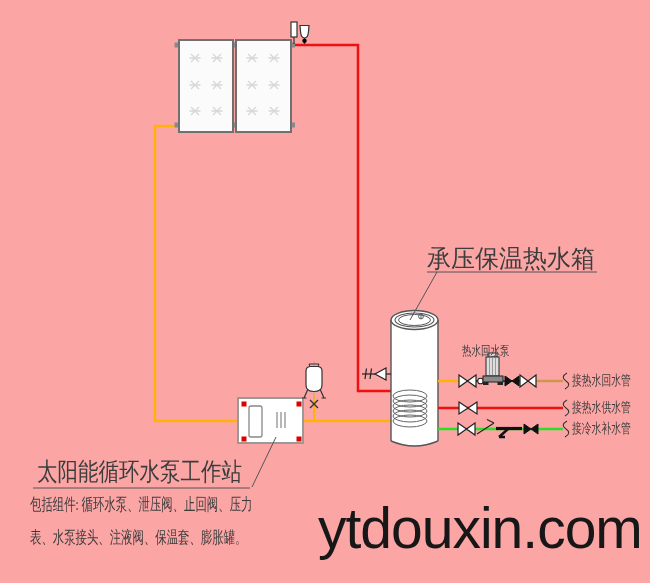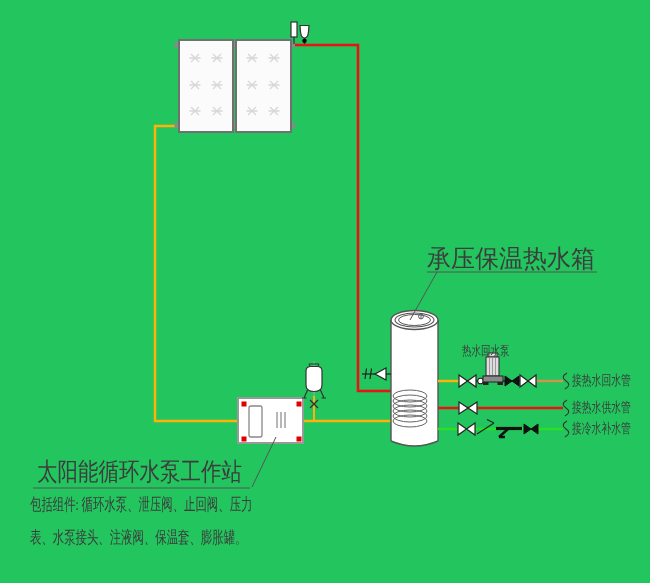--- a/index.html
+++ b/index.html
@@ -1,17 +1,17 @@
 <!DOCTYPE html>
 <html><head>
 <meta charset="utf-8">
 <style>
   html,body{margin:0;padding:0;background:#fff;}
   #canvas{
-    position:relative;width:650px;height:583px;background:#22c55e;overflow:hidden;
+    position:relative;width:650px;height:583px;background:#fca5a5;overflow:hidden;
     font-family:"Liberation Serif", serif;
   }
   #lineart{position:absolute;left:0;top:0;}
   .txt{position:absolute;color:#3c3c3c;line-height:1;white-space:nowrap;transform-origin:left top;}
   .tank-title{left:427px;top:246px;font-size:25px;transform:scaleX(0.96);}
   .station-title{left:37px;top:459px;font-size:25px;transform:scaleX(0.82);}
   .comp-line1{left:30px;top:496px;font-size:17px;transform:scaleX(0.67);}
   .comp-line2{left:30px;top:529px;font-size:17px;transform:scaleX(0.67);}
   .pump-label{left:462px;top:344px;font-size:13px;transform:scaleX(0.73);}
   .pipe-label{left:572px;font-size:14px;transform:scaleX(0.70);}
@@ -168,13 +168,14 @@
   </svg>
 
   <div class="txt tank-title">承压保温热水箱</div>
   <div class="txt station-title">太阳能循环水泵工作站</div>
   <div class="txt comp-line1">包括组件: 循环水泵、泄压阀、止回阀、压力</div>
   <div class="txt comp-line2">表、水泵接头、注液阀、保温套、膨胀罐。</div>
   <div class="txt pump-label">热水回水泵</div>
   <div class="txt pipe-label pl-return">接热水回水管</div>
   <div class="txt pipe-label pl-supply">接热水供水管</div>
   <div class="txt pipe-label pl-makeup">接冷水补水管</div>
+  <div class="watermark">ytdouxin.com</div>
 </div>
 
 </body></html>

